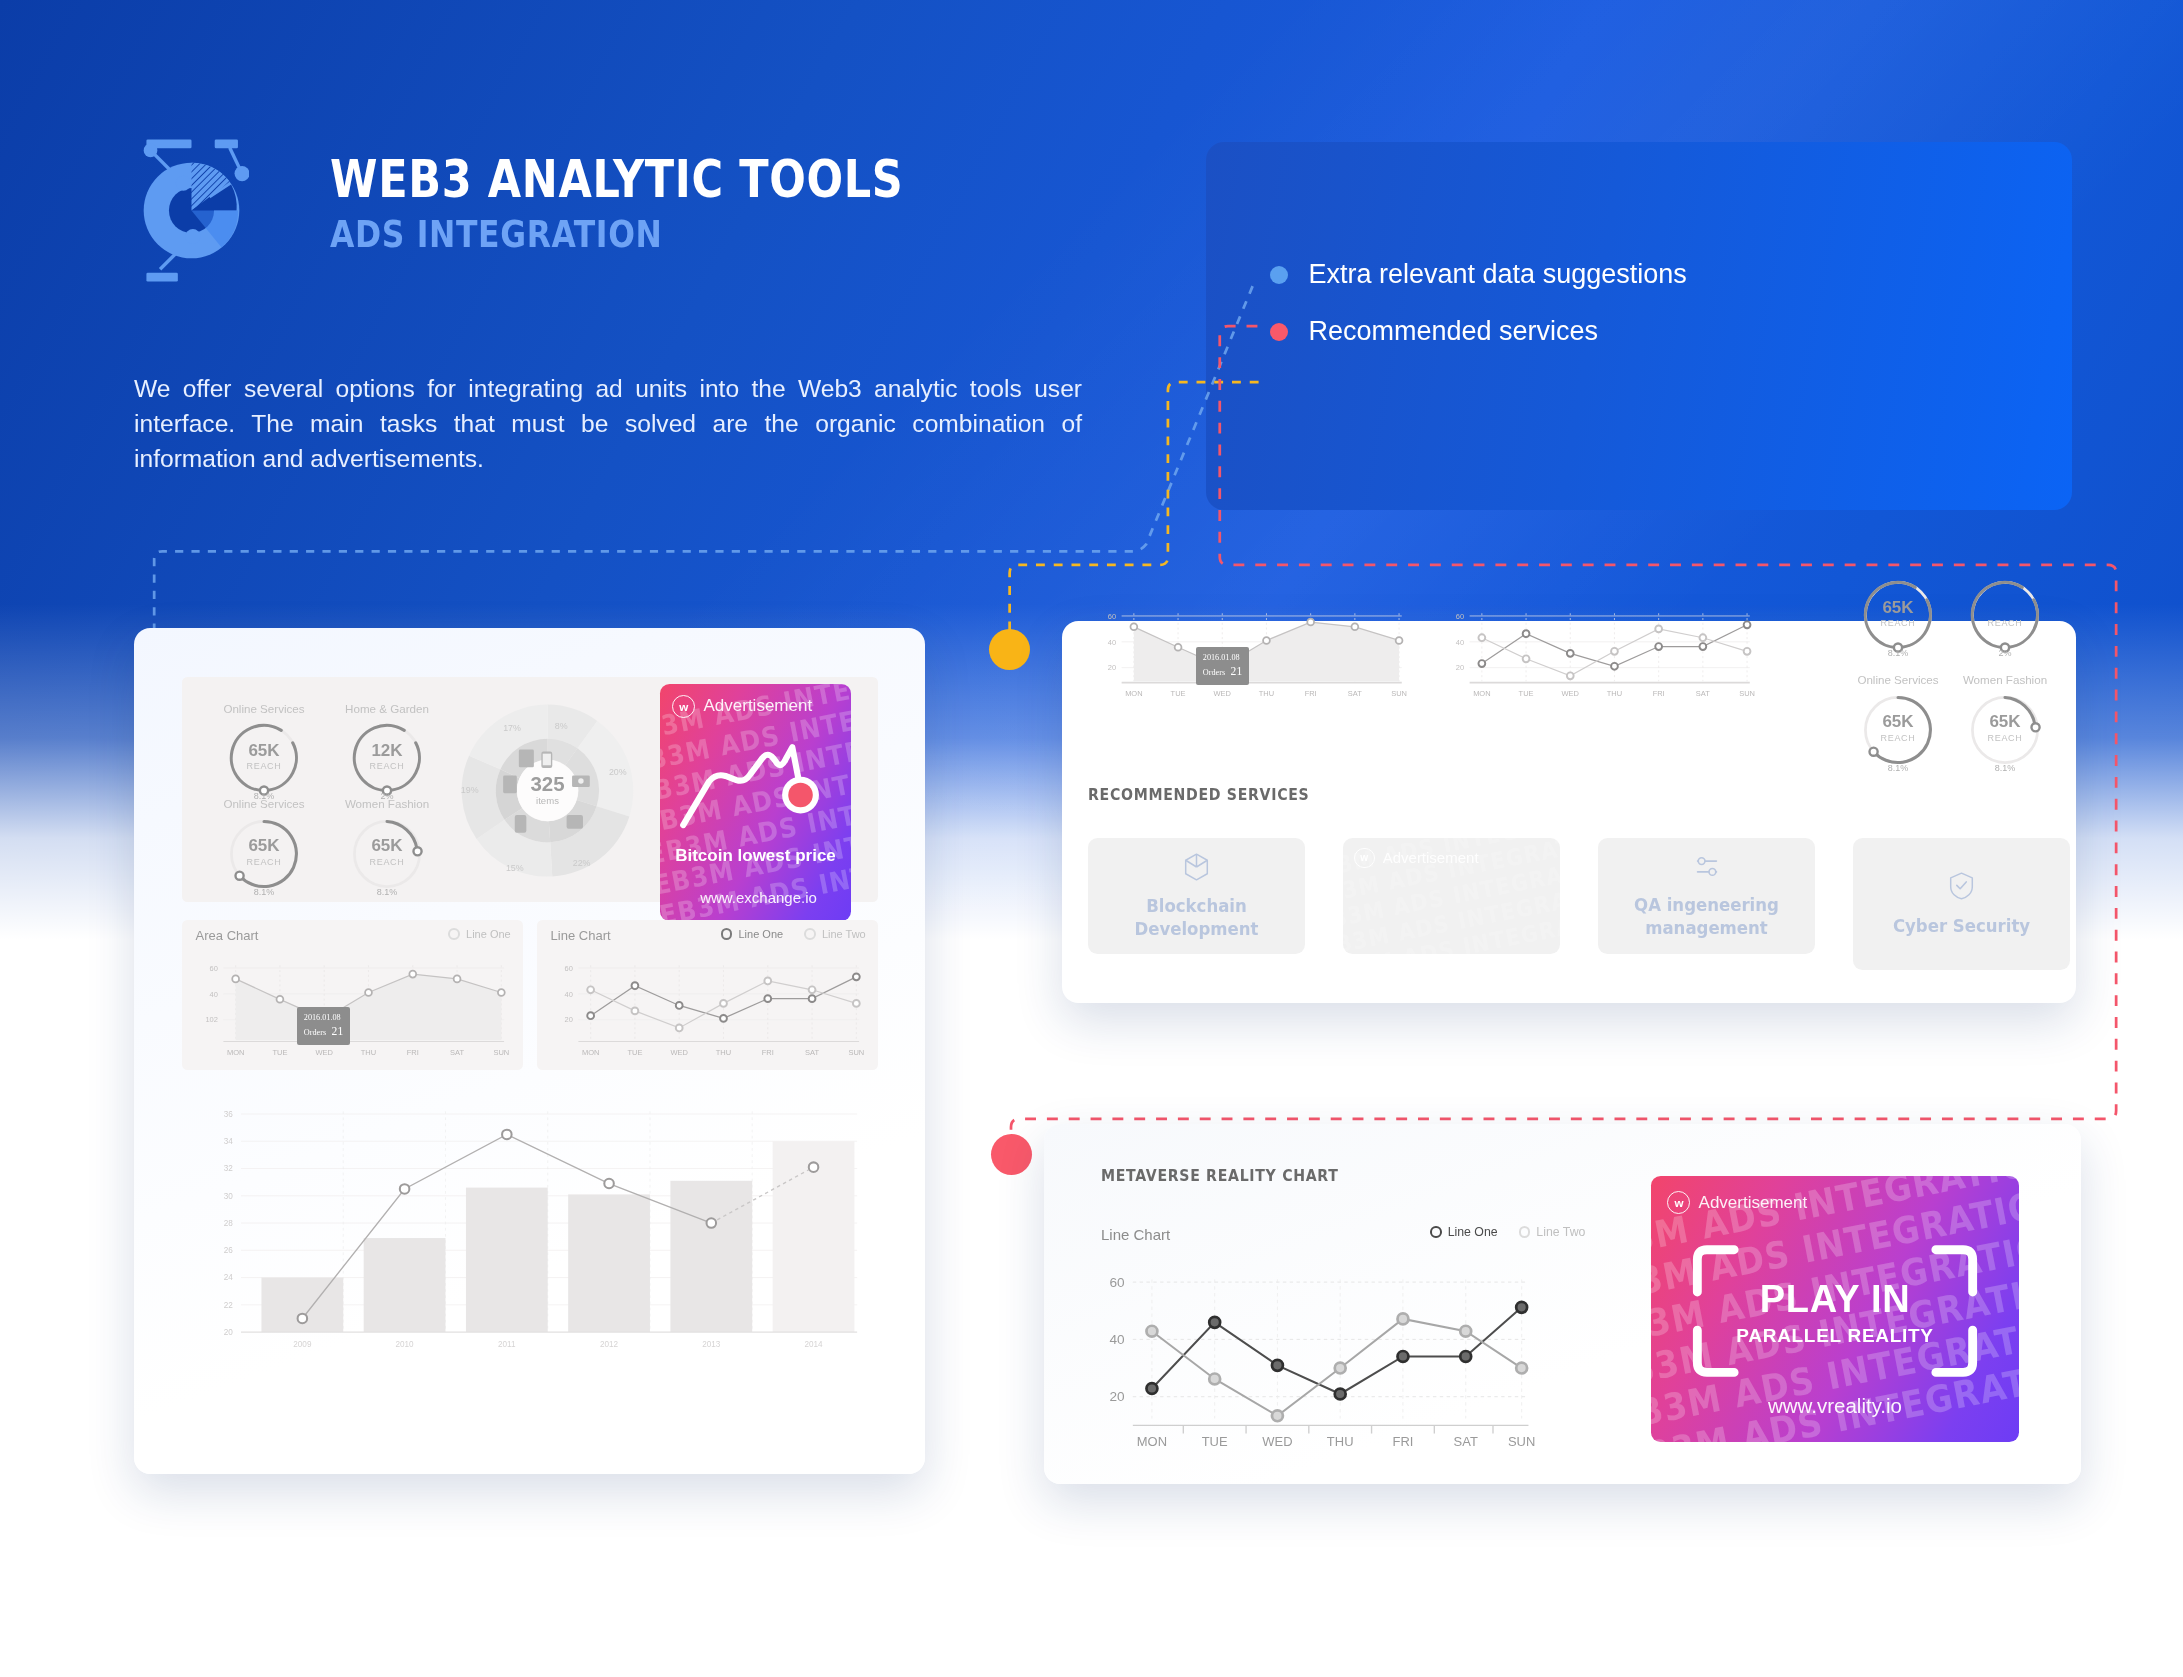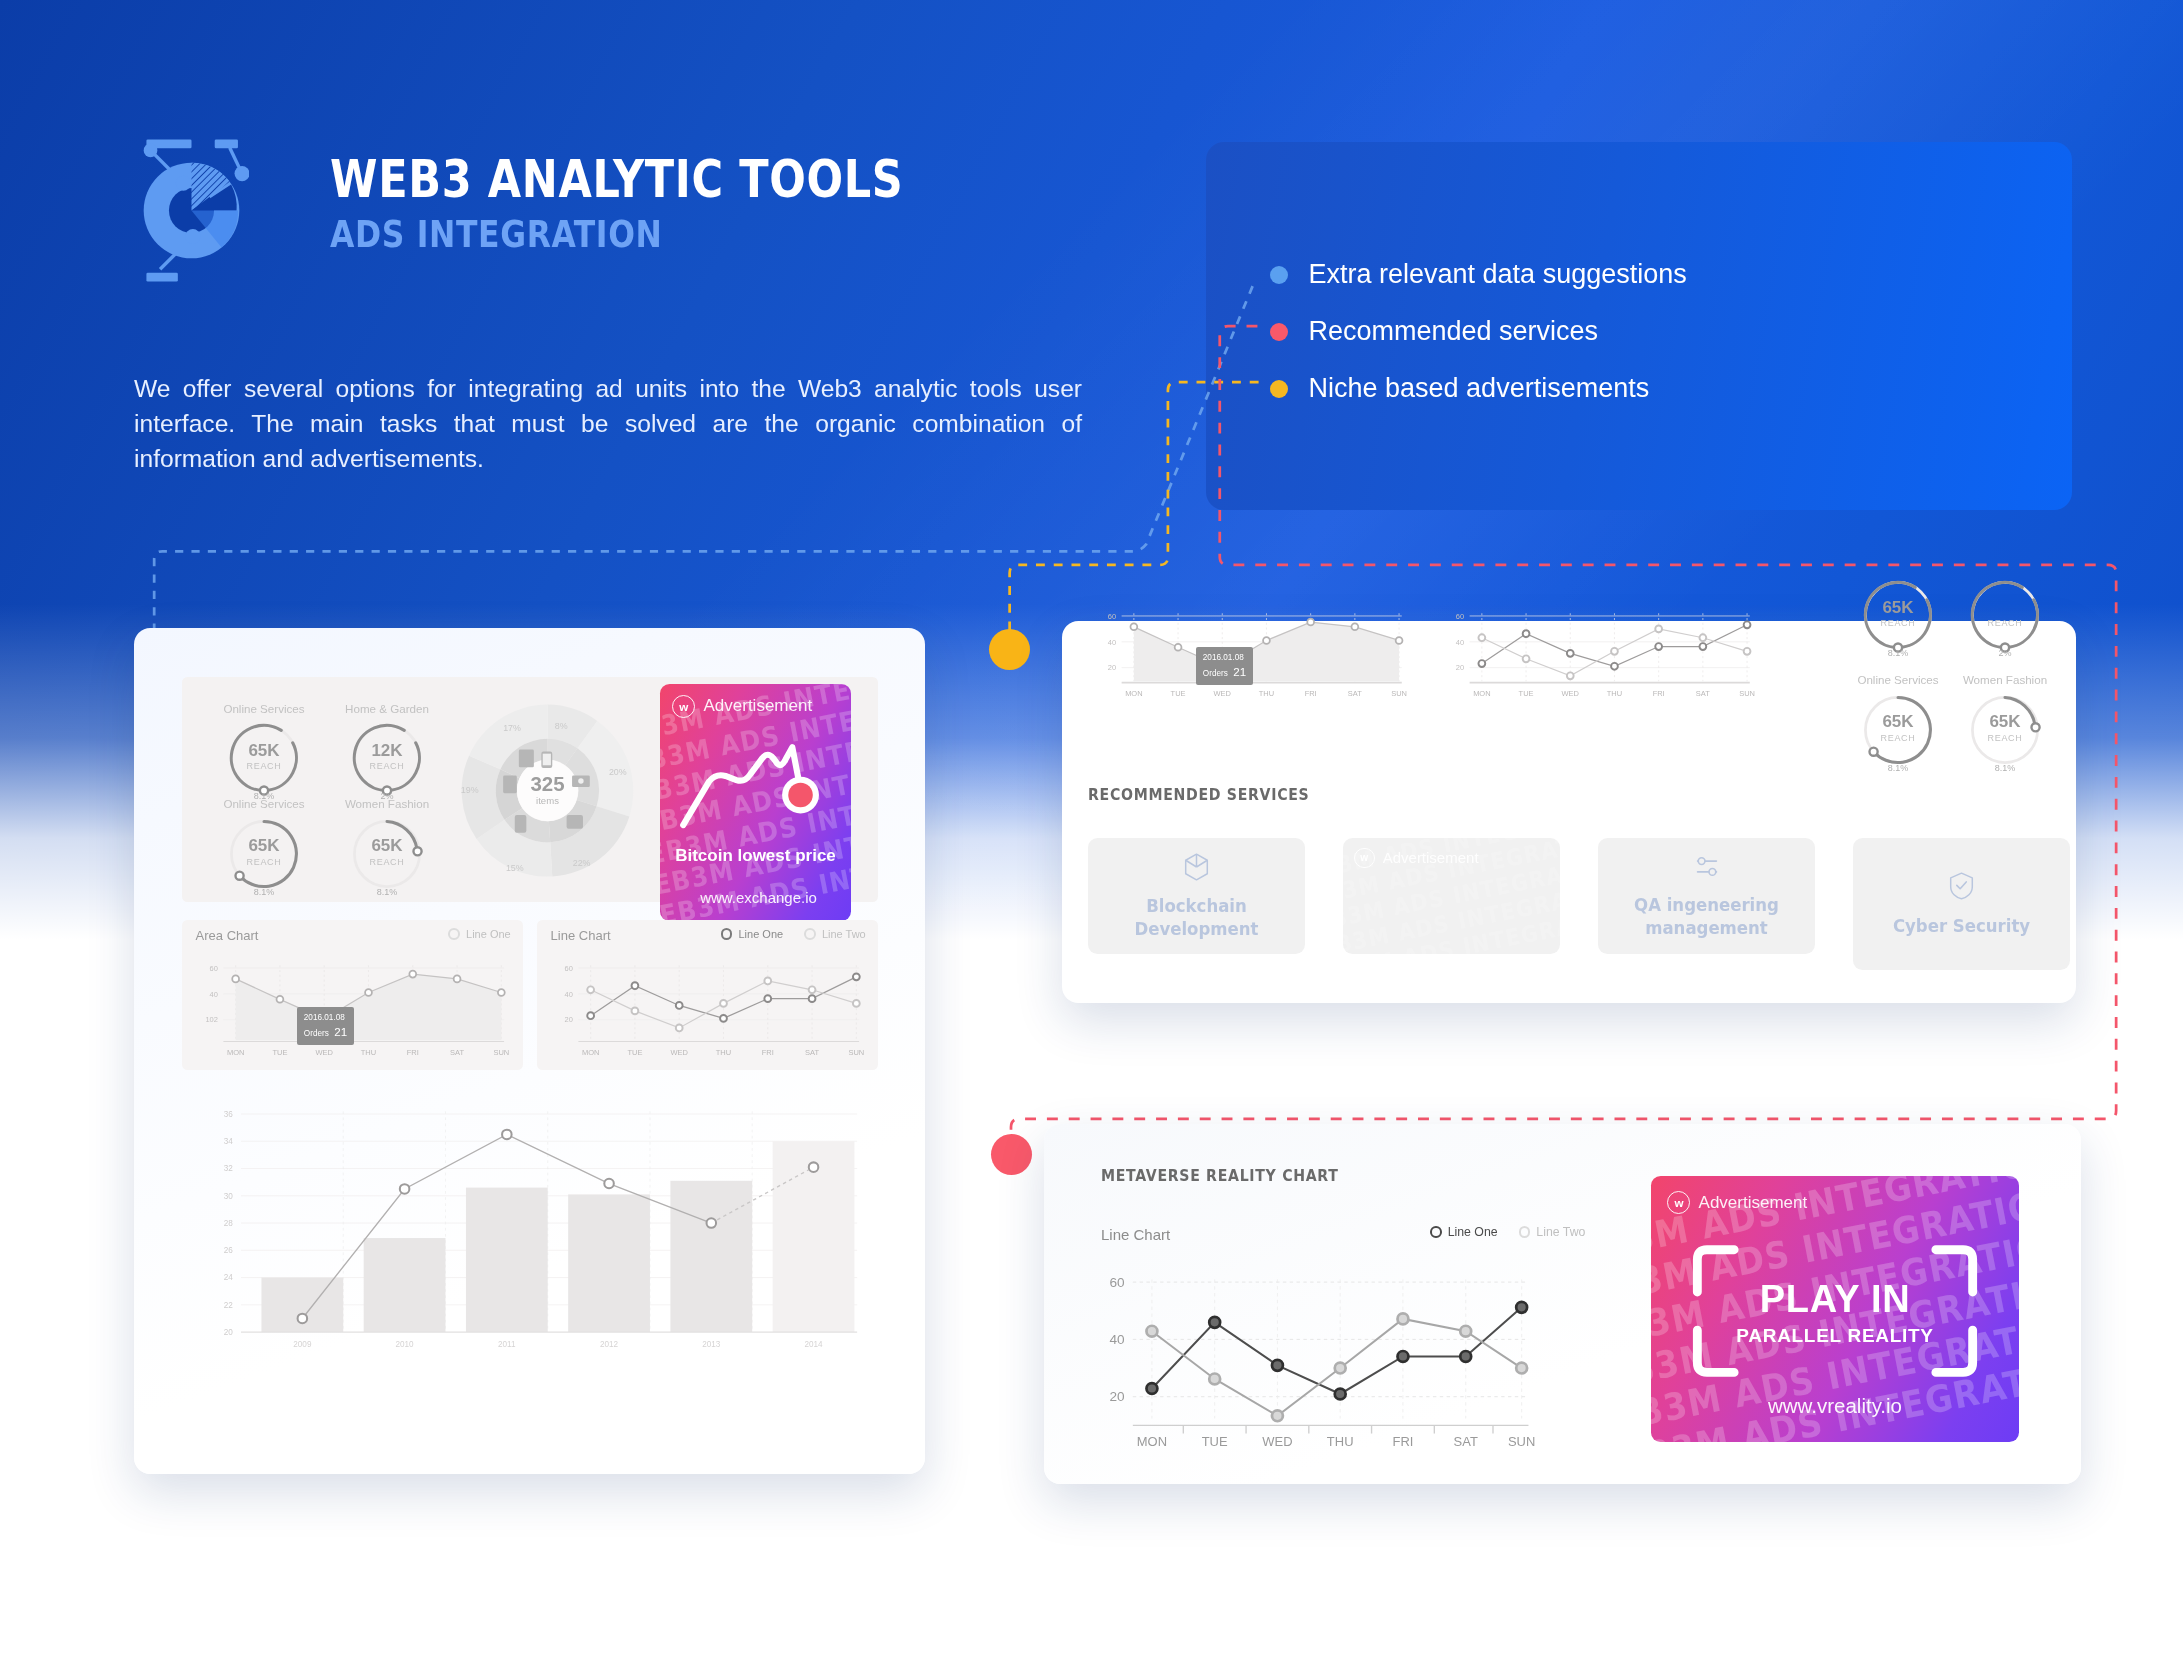--- a/index.html
+++ b/index.html
@@ -128,21 +128,21 @@
 
   .chart-title { color: #9a9a9a; font-size: 13px; }
   .lg-item { display: inline-flex; align-items: center; gap: 6.1px; margin-left: 18px; }
   .lg-ring { width: 11.6px; height: 11.6px; border-radius: 50%; border: 2.7px solid #dcdcdc; }
   .lg-ring.dark { border-color: #7a7a7a; }
   .lg-txt { font-size: 11px; color: #c0c0c0; }
   .lg-txt.dark { color: #8a8a8a; }
 
   .tooltip {
     position: absolute; background: #8d8d8d; border-radius: 2px; color: #fff;
-    padding: 4.8px 6.8px; font-size: 8.2px; line-height: 1.45; white-space: nowrap;
+    padding: 4.8px 6.8px; font-size: 8.2px; line-height: 1.45; white-space: nowrap; font-family: Liberation Serif, serif;
   }
   .tooltip b { font-size: 11.6px; font-weight: 400; margin-left: 5.5px; }
 </style>
 </head>
 <body>
 
 <div class="bg"></div>
 <div class="bg-sheen"></div>
 
 <div class="hero-card"></div>
@@ -195,24 +195,20 @@
 <div class="intro">We offer several options for integrating ad units into the Web3 analytic tools user interface. The main tasks that must be solved are the organic combination of information and advertisements.</div>
 
 <div class="legend">
   <div class="legend-row">
     <span class="legend-dot" style="background:#5aa0f0"></span>
     <span class="legend-label">Extra relevant data suggestions</span>
   </div>
   <div class="legend-row">
     <span class="legend-dot" style="background:#f9596a"></span>
     <span class="legend-label">Recommended services</span>
-  </div>
-  <div class="legend-row">
-    <span class="legend-dot" style="background:#f5b721"></span>
-    <span class="legend-label">Niche based advertisements</span>
   </div>
 </div>
 
 <div class="node" style="left:134px;  top:629px;  background:#5aa0f0;"></div>
 <div class="node" style="left:989px; top:629px;  background:#f9b416;"></div>
 <div class="node" style="left:991px; top:1134px; background:#f9596a;"></div>
 
 <div class="panel panel-left">
 
   <div class="inner-card" style="left:48px; top:49px; width:696px; height:225px; background:#f4f2f2;">

